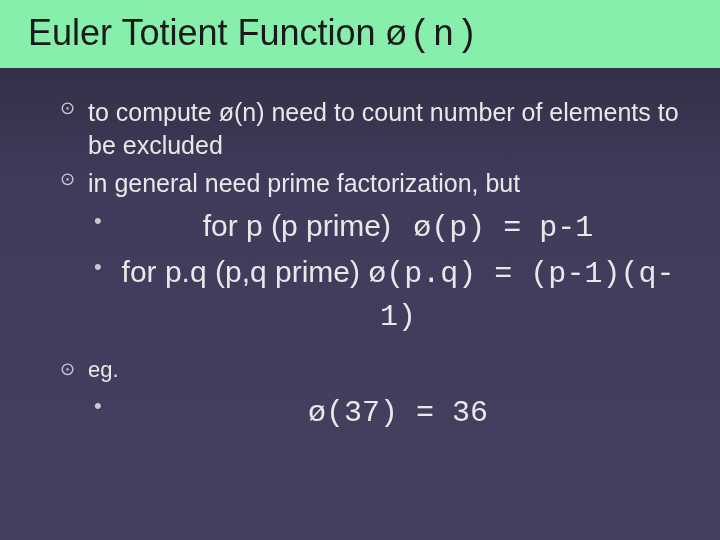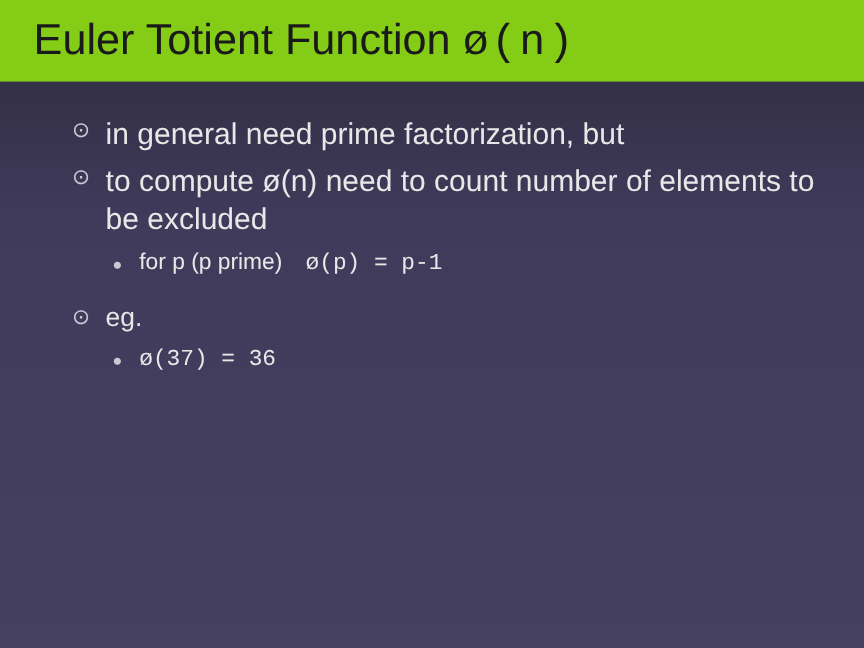--- a/index.html
+++ b/index.html
@@ -11,21 +11,21 @@
     font-family: Arial, Helvetica, sans-serif;
     color: #e8e8e8;
     overflow: hidden;
   }
   .slide {
     width: 100%;
     height: 100%;
     padding: 0;
   }
   .title-bar {
-    background: #84cc16;
+    background: #86efac;
     color: #1a1a1a;
     padding: 12px 28px;
     font-size: 36px;
     font-weight: 400;
   }
   .title-code { font-family: "Courier New", monospace; letter-spacing: 2px; }
   .content {
     padding: 28px 40px 20px 60px;
   }
   .bullet-1 {
@@ -38,24 +38,25 @@
   .bullet-1::before {
     content: "⊙";
     position: absolute;
     left: 0;
     top: 1px;
     font-size: 18px;
     color: #c9c9d4;
   }
   .bullet-2 {
     position: relative;
-    font-size: 19px;
+    font-size: 30px;
     line-height: 1.35;
     margin: 4px 0 4px 34px;
     padding-left: 22px;
+    text-align: center;
   }
   .bullet-2::before {
     content: "•";
     position: absolute;
     left: 0;
     top: 0;
     font-size: 22px;
     color: #c9c9d4;
   }
   .mono { font-family: "Courier New", monospace; }
@@ -81,31 +82,34 @@
 
 <div class="slide">
 
   <div class="title-bar">
     <span>Euler Totient Function </span><span class="title-code">ø(n)</span>
   </div>
 
   <div class="content">
 
     <div class="bullet-1">
-      <span>in general need prime factorization, but</span>
+      <span>to compute ø(n) need to count number of elements to be excluded</span>
     </div>
 
     <div class="bullet-1">
-      <span>to compute ø(n) need to count number of elements to be excluded</span>
+      <span>in general need prime factorization, but</span>
     </div>
 
     <div class="bullet-2">
       <span>for p (p prime)        </span><span class="mono pad-mono">ø(p) = p-1</span>
     </div>
 
+    <div class="bullet-2">
+      <span>for p.q (p,q prime)   </span><span class="mono">ø(p.q) = (p-1)(q-1)</span>
+    </div>
 
     <div class="eg-group">
       <div class="eg-header">
         <span>eg.</span>
       </div>
       <div class="bullet-2">
         <span class="mono">ø(37) = 36</span>
       </div>
     </div>
 

